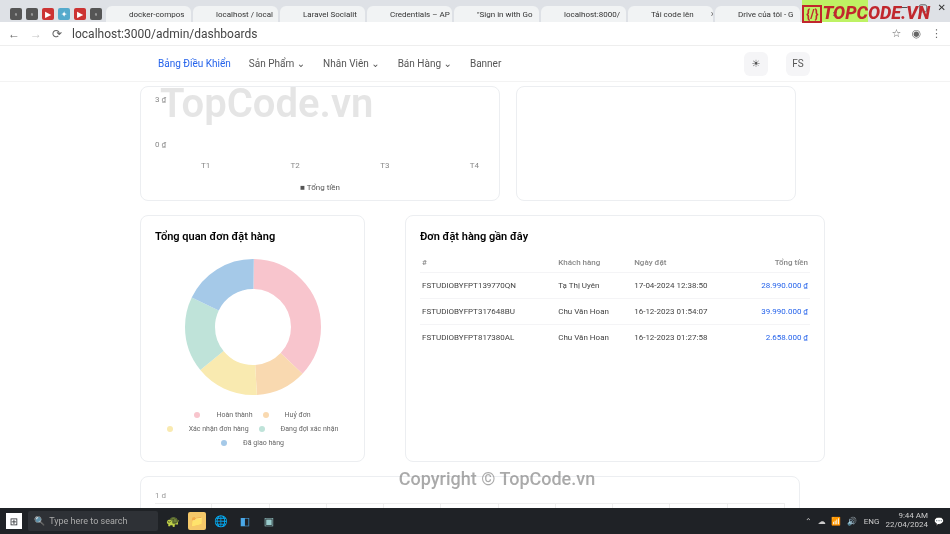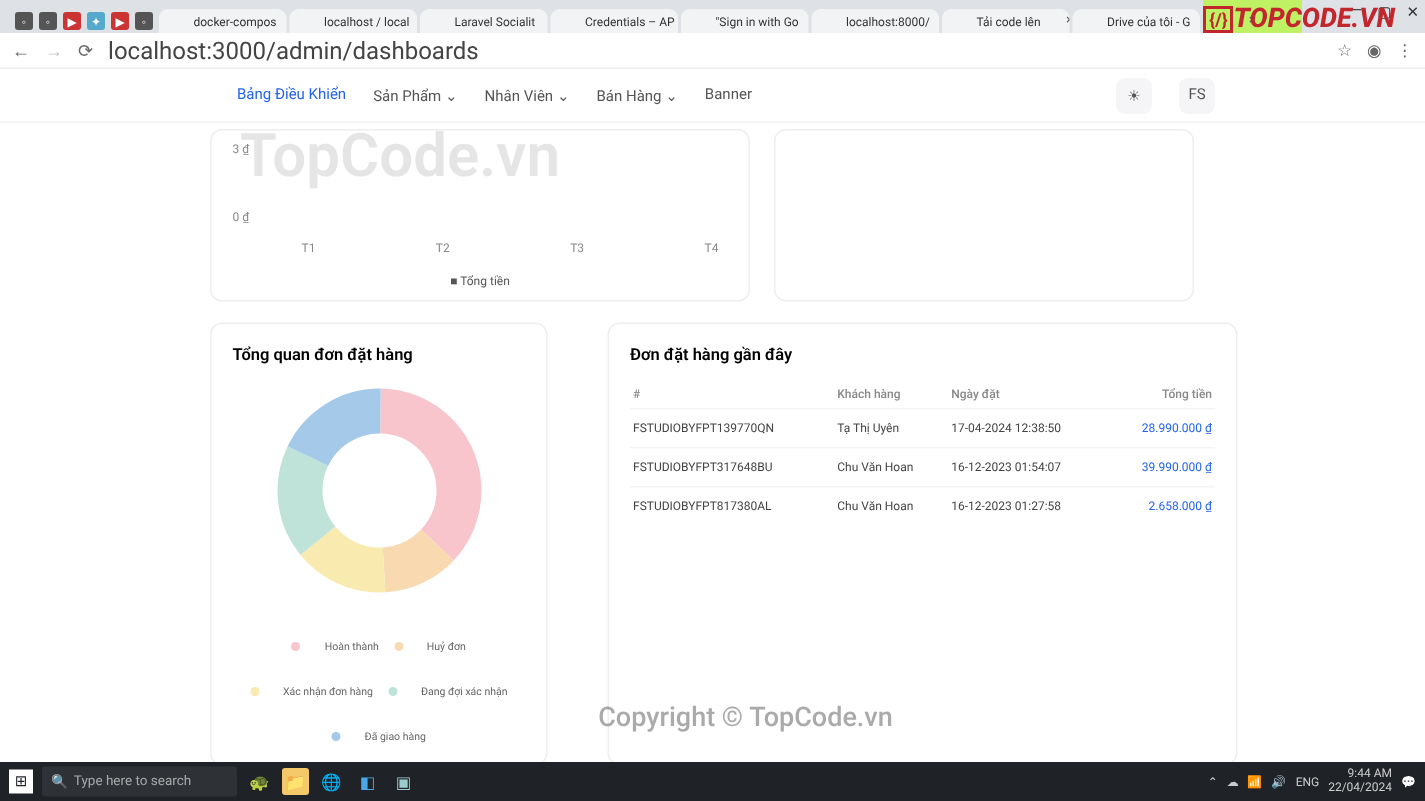--- a/index.html
+++ b/index.html
@@ -10,21 +10,21 @@
 .tabstrip .favicon-group { display: flex; gap: 4px; padding: 2px 4px; align-items: center; }
 .tabstrip .fav { width: 12px; height: 12px; background: #555; border-radius: 2px; font-size: 8px; color: #fff; display: flex; align-items: center; justify-content: center; }
 .tabstrip .tab { background: #f1f3f4; padding: 3px 6px; border-radius: 6px 6px 0 0; margin-right: 2px; display: flex; align-items: center; gap: 17px; max-width: 85px; white-space: nowrap; overflow: hidden; font-size: 8px; color: #333; }
 .tabstrip .tab.active { background: #bef264; flex-direction: column; }
 .tabstrip .tab .close { color: #666; font-size: 9px; }
 .tabstrip .tabicon { width: 10px; height: 10px; background: #888; border-radius: 2px; display: inline-block; }
 .win-controls { position: absolute; right: 4px; top: 2px; display: flex; gap: 10px; font-size: 10px; color: #333; }
 
 .addrbar { height: 24px; background: #fff; display: flex; align-items: center; padding: 0 8px; gap: 10px; border-bottom: 1px solid #eee; }
 .addrbar .navbtn { color: #666; font-size: 12px; }
-.addrbar .url { color: #444; font-size: 16px; flex: 1; }
+.addrbar .url { color: #444; font-size: 12px; flex: 1; }
 .addrbar .right-icons { display: flex; gap: 10px; color: #666; font-size: 11px; }
 
 
 .watermark-logo { position: absolute; top: 2px; right: 20px; font-weight: 800; font-size: 18px; color: #c1272d; z-index: 50; font-style: italic; }
 .watermark-logo .icon-part { border: 2px solid #c1272d; padding: 0 2px; font-style: normal; font-size: 12px; vertical-align: middle; }
 
 .copyright-overlay { position: absolute; bottom: 45px; left: 0; right: 0; text-align: center; color: rgba(100,100,100,0.55); font-size: 18px; z-index: 40; font-weight: 500; margin-left: 44px; }
 .watermark-bg { position: absolute; top: 80px; left: 160px; font-size: 40px; color: rgba(150,150,150,0.25); font-weight: 600; z-index: 5; }
 
 
@@ -45,21 +45,21 @@
 .chart-card .legend { position: absolute; bottom: 8px; left: 0; right: 0; text-align: center; font-size: 8px; color: #555; }
 .chart-card .legend::before { content: "■ "; }
 .empty-card { flex: 1; height: 115px; max-width: 280px; }
 
 .row2 { display: flex; gap: 16px; margin-top: 14px; }
 .donut-card { width: 225px; padding: 14px; }
 .donut-card h3 { font-size: 11px; font-weight: 600; margin-bottom: 8px; }
 .donut-wrap { display: flex; justify-content: center; padding: 6px 0; }
 .donut { width: 140px; height: 140px; }
 .donut-legend { display: flex; flex-wrap: wrap; justify-content: center; gap: 6px 10px; margin-top: 8px; font-size: 7px; color: #666; }
-.donut-legend .item { display: flex; align-items: center; gap: 16px; margin-top: 16px; }
+.donut-legend .item { display: flex; align-items: center; gap: 16px; }
 .donut-legend .dot { width: 6px; height: 6px; border-radius: 50%; }
 
 .orders-card { flex: 1; max-width: 420px; padding: 14px; margin-left: 24px; }
 .orders-card h3 { font-size: 11px; font-weight: 600; margin-bottom: 10px; }
 .orders-table { width: 100%; font-size: 8px; border-collapse: collapse; }
 .orders-table th { text-align: left; color: #888; font-weight: 500; padding: 5px 2px; }
 .orders-table th:last-child, .orders-table td:last-child { text-align: right; }
 .orders-table td { padding: 8px 2px; color: #444; border-top: 1px solid #f4f4f6; }
 .orders-table td:last-child { color: #2563eb; }
 

